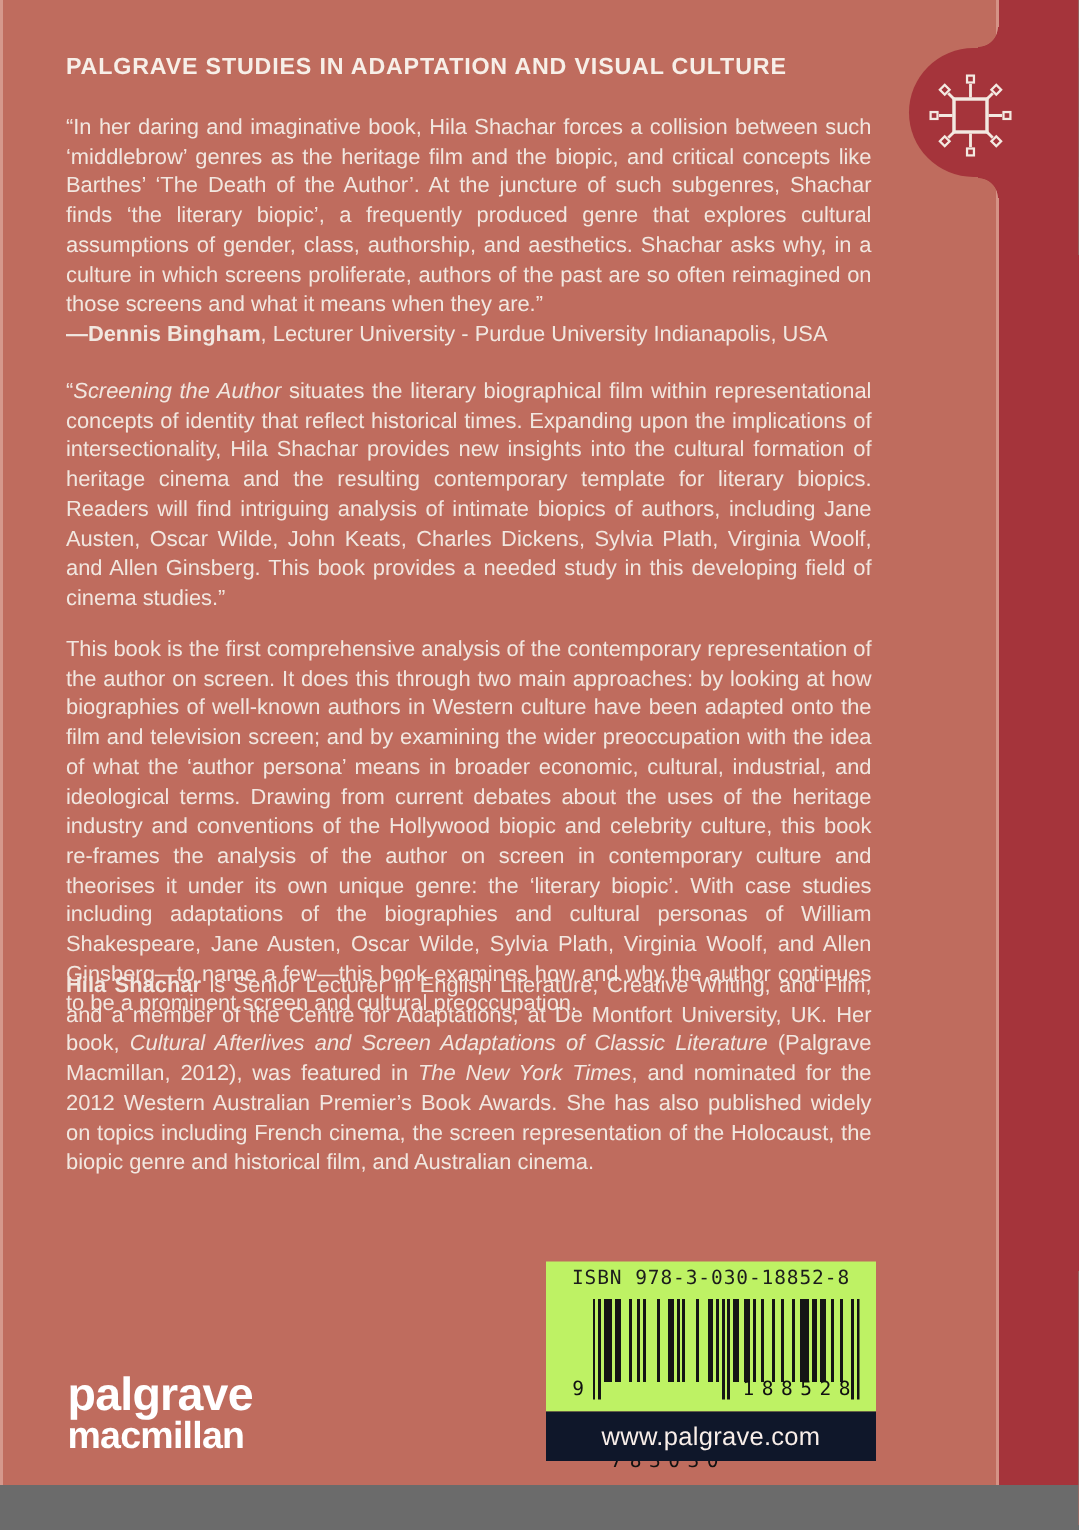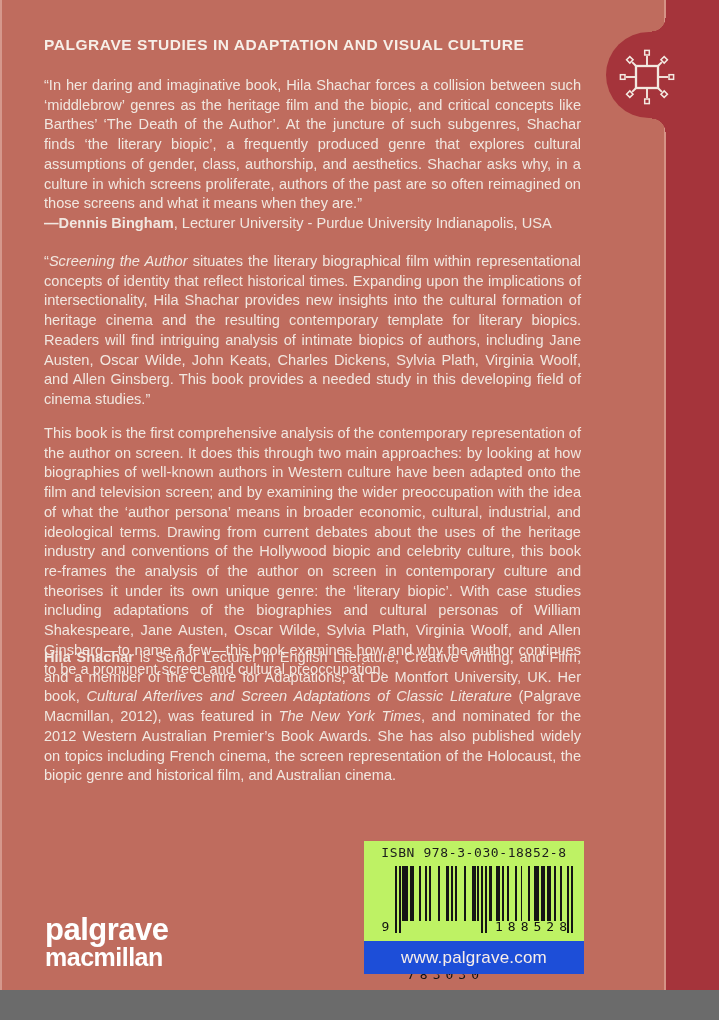--- a/index.html
+++ b/index.html
@@ -64,21 +64,21 @@
     font-family:"DejaVu Sans Mono", monospace;
     font-size:13px; line-height:13px; color:#111;
     text-align:center;
   }
   .bd-first { left:-16px; width:13px; letter-spacing:0; }
   .bd-left  { left:7px;  width:76px; letter-spacing:5px; text-indent:5px;margin-top:48px; }
   .bd-right { left:95px; width:76px; letter-spacing:5px; text-indent:5px; }
 
   .web-band {
     position:absolute; left:364px; top:941px; width:220px; height:33px;
-    background:#1d4ed8; color:#f8eee9; text-align:center;
+    background:#0f172a; color:#f8eee9; text-align:center;
     font-size:17px; line-height:33px; letter-spacing:0.2px; z-index:3;
   }
 </style>
 </head>
 <body>
 
 <div class="page">
 
   <div class="page-edge"></div>
   <div class="side-strip"></div>

